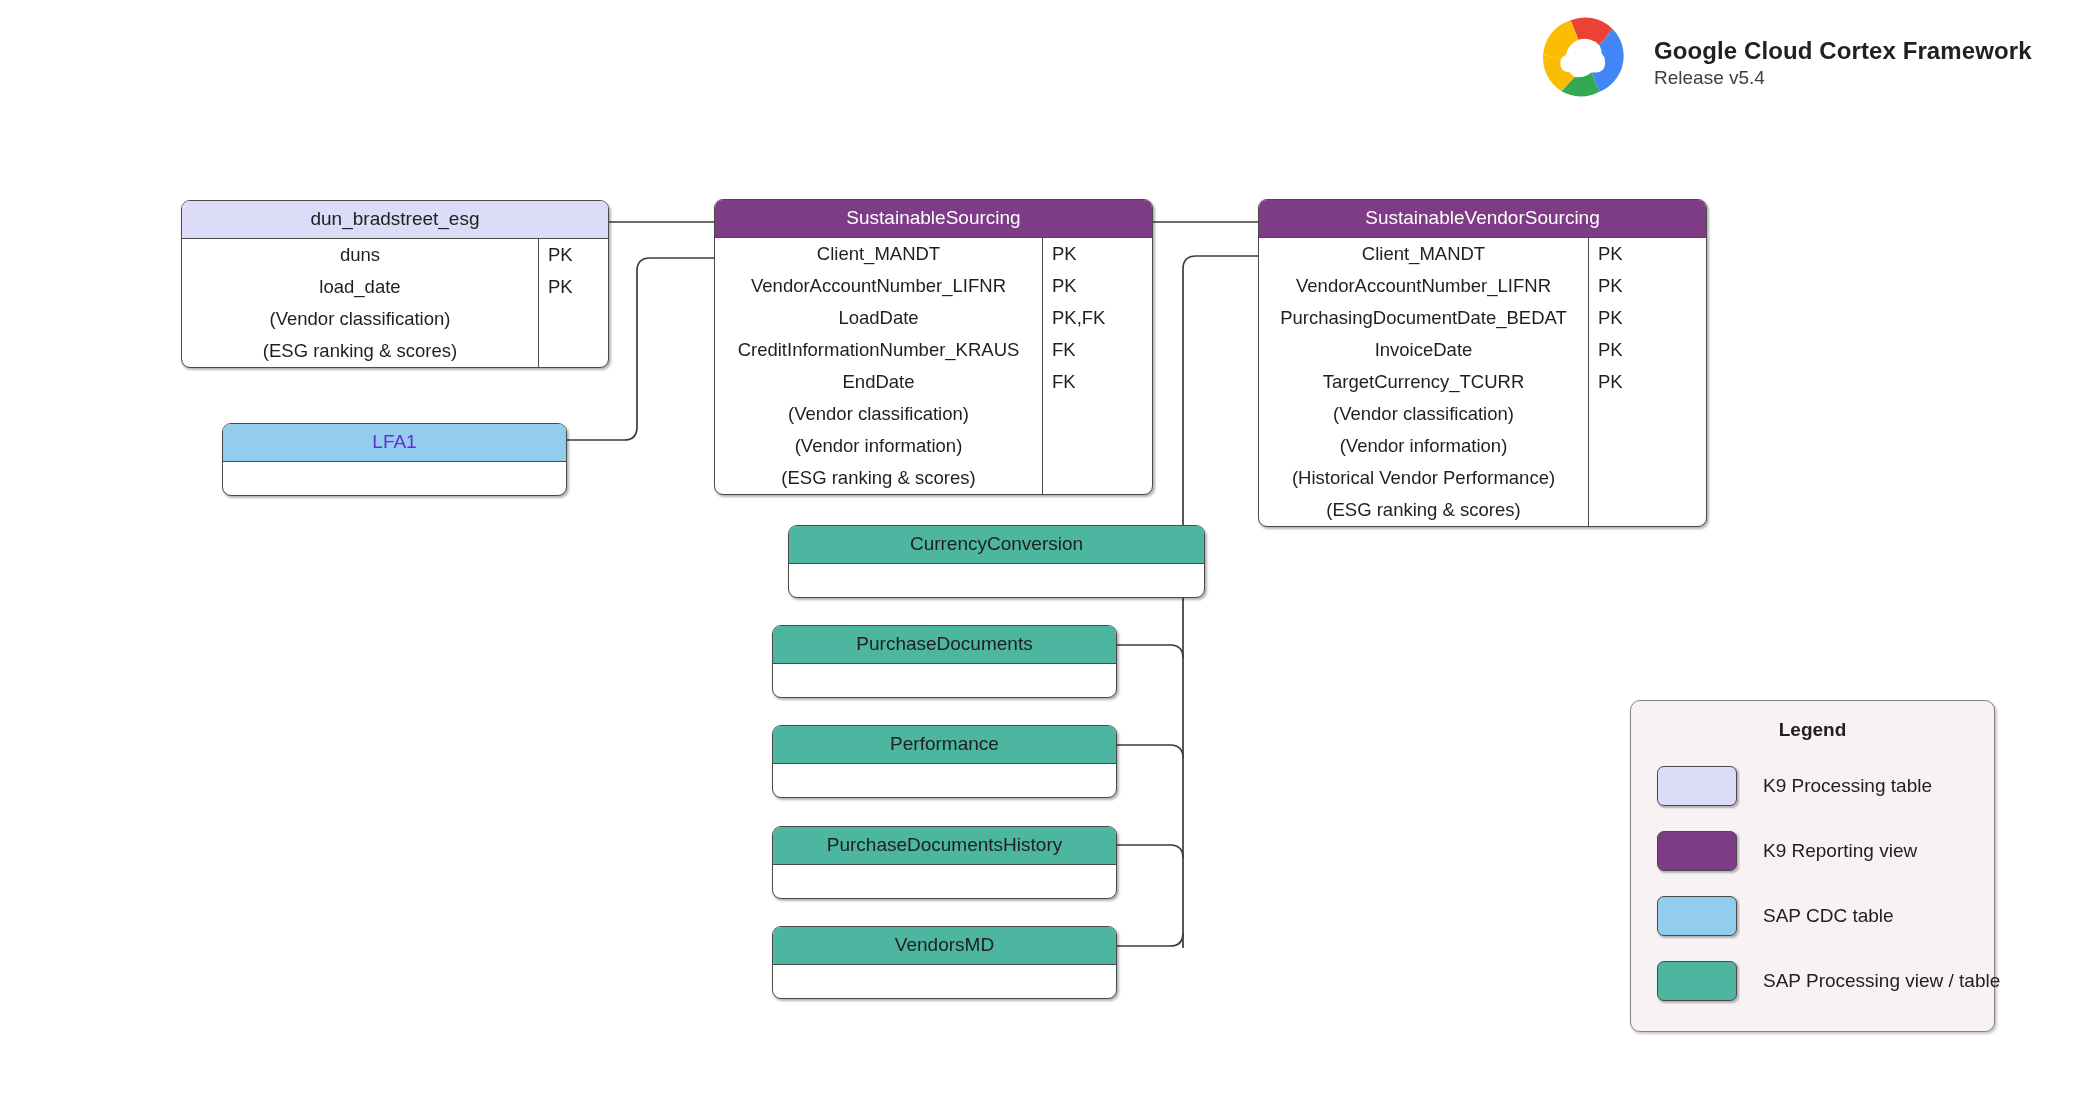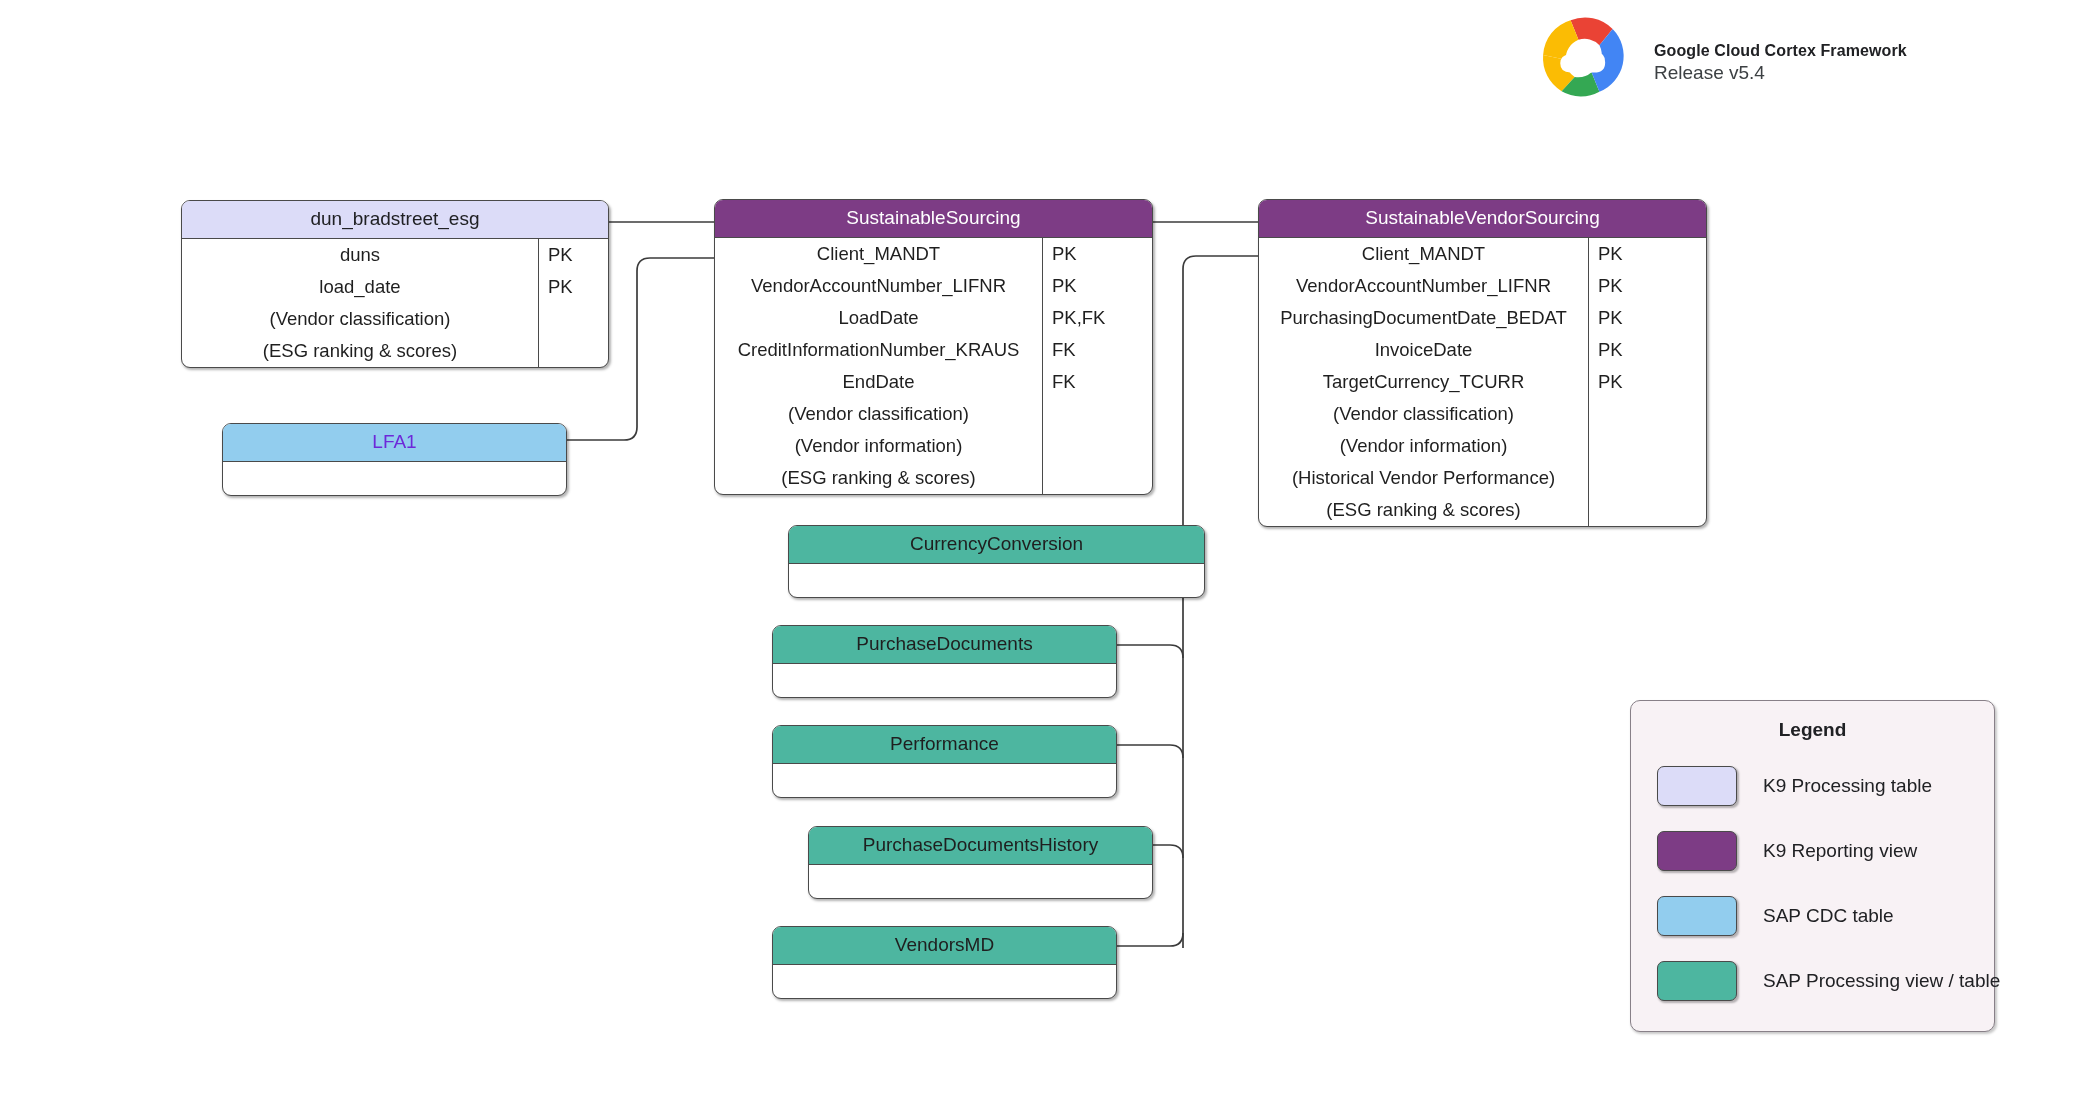--- a/index.html
+++ b/index.html
@@ -32,21 +32,21 @@
   
   .brand {
     position: absolute;
     display: flex;
     align-items: center;
     gap: 14px;
   }
   .brand-logo { width: 110px; height: 96px; flex: none; }
   .brand-text { line-height: 1.25; }
   .brand-title {
-    font-size: 16px;
+    font-size: 24px;
     font-weight: bold;
     color: #202124;
     letter-spacing: .1px;
     margin-top: 14px;
   }
   .brand-sub {
     font-size: 19px;
     color: #3c4043;
     font-weight: normal;
   }
@@ -263,21 +263,21 @@
   <div class="entity" style="left:772px; top:625px; width:345px;">
     <div class="entity-title hdr-sapview">PurchaseDocuments</div>
     <div class="empty-body"></div>
   </div>
 
   <div class="entity" style="left:772px; top:725px; width:345px;">
     <div class="entity-title hdr-sapview">Performance</div>
     <div class="empty-body"></div>
   </div>
 
-  <div class="entity" style="left:772px; top:826px; width:345px;margin-left:36px;">
+  <div class="entity" style="left:772px; top:826px; width:345px;">
     <div class="entity-title hdr-sapview">PurchaseDocumentsHistory</div>
     <div class="empty-body"></div>
   </div>
 
   <div class="entity" style="left:772px; top:926px; width:345px;">
     <div class="entity-title hdr-sapview">VendorsMD</div>
     <div class="empty-body"></div>
   </div>
 
   <div class="legend" style="left:1630px; top:700px; width:365px;">

